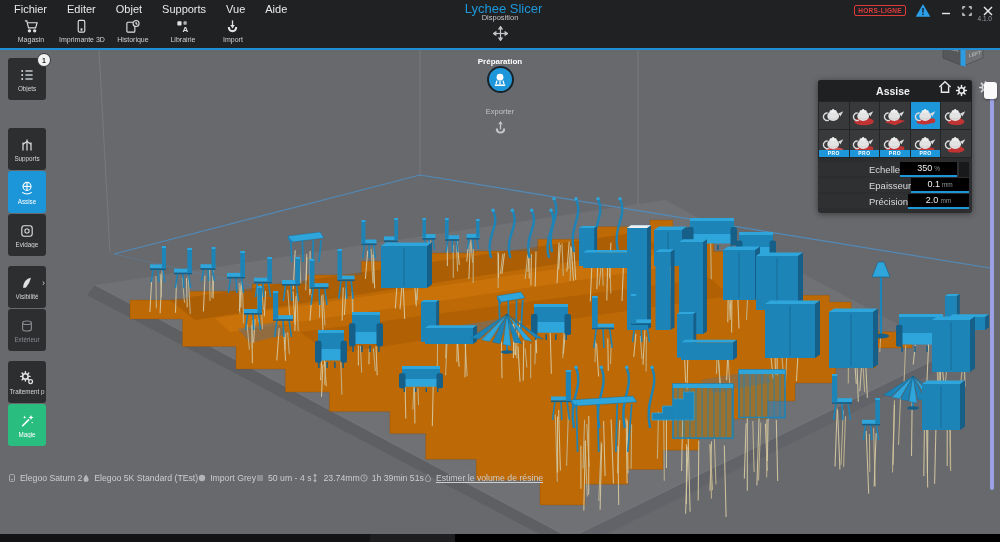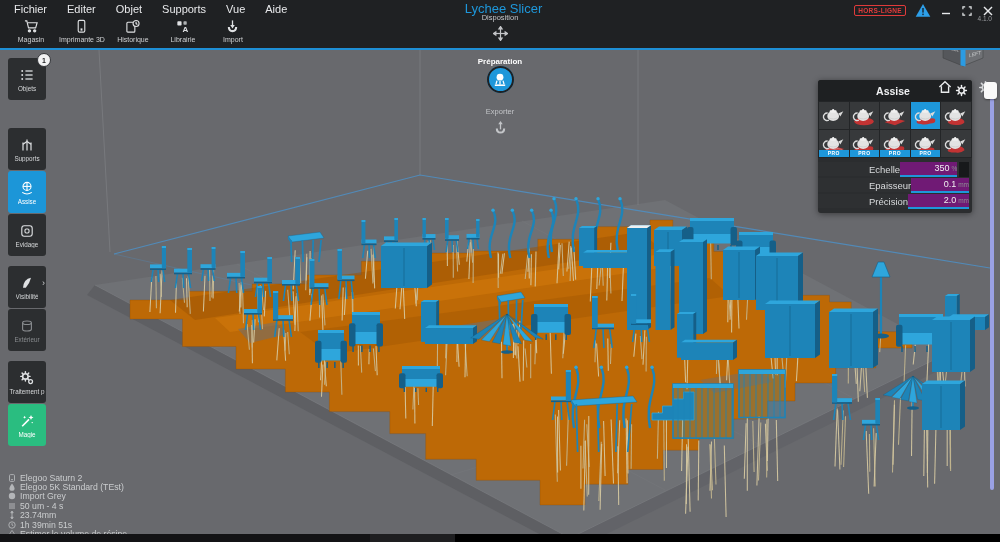--- a/index.html
+++ b/index.html
@@ -62,37 +62,37 @@
   .p-gear svg{width:13px;height:13px;}
   .tiles{display:grid;grid-template-columns:repeat(5,1fr);gap:1px;background:#232527;padding:1px;}
   .tile{height:27px;background:#37393b;position:relative;display:flex;align-items:center;justify-content:center;}
   .tile svg{width:26px;height:22px;}
   .tile.sel{background:#1e97da;}
   .pro{position:absolute;bottom:0;left:0;right:0;height:7px;background:#1e97da;color:#fff;
        font-size:5px;font-weight:bold;text-align:center;line-height:7px;letter-spacing:.5px;}
   .fields{padding:2px 0 3px;}
   .frow{display:flex;align-items:center;height:14px;margin:2px 3px 2px 0;background:#2e3032;padding-left:44px;}
   .flabel{flex:1;font-size:9.5px;color:#d8dadc;padding-left:7px;}
-  .fbox{width:70px;height:13px;background:#701a75;border-bottom:2px solid #1e97da;
-        display:flex;align-items:center;justify-content:flex-end;gap:2px;font-size:9px;color:#f0f0f0;}
+  .fbox{width:70px;height:13px;background:#000000;border-bottom:2px solid #1e97da;
+        display:flex;align-items:center;justify-content:center;gap:2px;font-size:9px;color:#f0f0f0;}
   .fbox.wide{width:84px;}
   .funit{font-size:6.5px;color:#8d9093;}
   .fextra{width:12px;height:15px;background:#17191b;margin-left:2px;}
 
   
   .viewcube{position:absolute;left:938px;top:20px;width:50px;height:50px;z-index:4;}
   .home-btn{position:absolute;left:937px;top:79px;width:16px;height:16px;color:#e9ebed;z-index:4;}
   .view-gear{position:absolute;left:978px;top:80px;width:15px;height:15px;color:#d8dadc;z-index:4;}
   .slider-track{position:absolute;left:990px;top:98px;width:4px;height:392px;background:#9aa1e4;
                 border-radius:2px;z-index:4;}
   .slider-handle{position:absolute;left:984px;top:82px;width:13px;height:17px;background:#fafafa;
                  border-radius:3px;z-index:5;box-shadow:0 1px 2px rgba(0,0,0,.4);}
 
   
-  .status{position:absolute;left:8px;top:473px;z-index:4;display:flex;flex-direction:column;}
+  .status{position:absolute;left:8px;top:473px;z-index:4;display:flex;flex-direction:row;}
   .srow{display:flex;align-items:center;gap:4px;height:9.4px;}
   .sico{width:8px;display:flex;align-items:center;color:#b3b5b8;}
   .sico svg{width:8px;height:8px;}
   .stext{font-size:8.7px;color:#cbcdcf;white-space:nowrap;}
   .slink{text-decoration:underline;cursor:pointer;}
 
   .bottombar{position:absolute;left:0;right:0;bottom:0;height:8px;background:#000;z-index:12;}
   .bottombar .seg1{position:absolute;left:0;top:0;bottom:0;width:370px;background:#131315;}
   .bottombar .seg2{position:absolute;left:370px;top:0;bottom:0;width:85px;background:#1e1e20;}
 </style>

